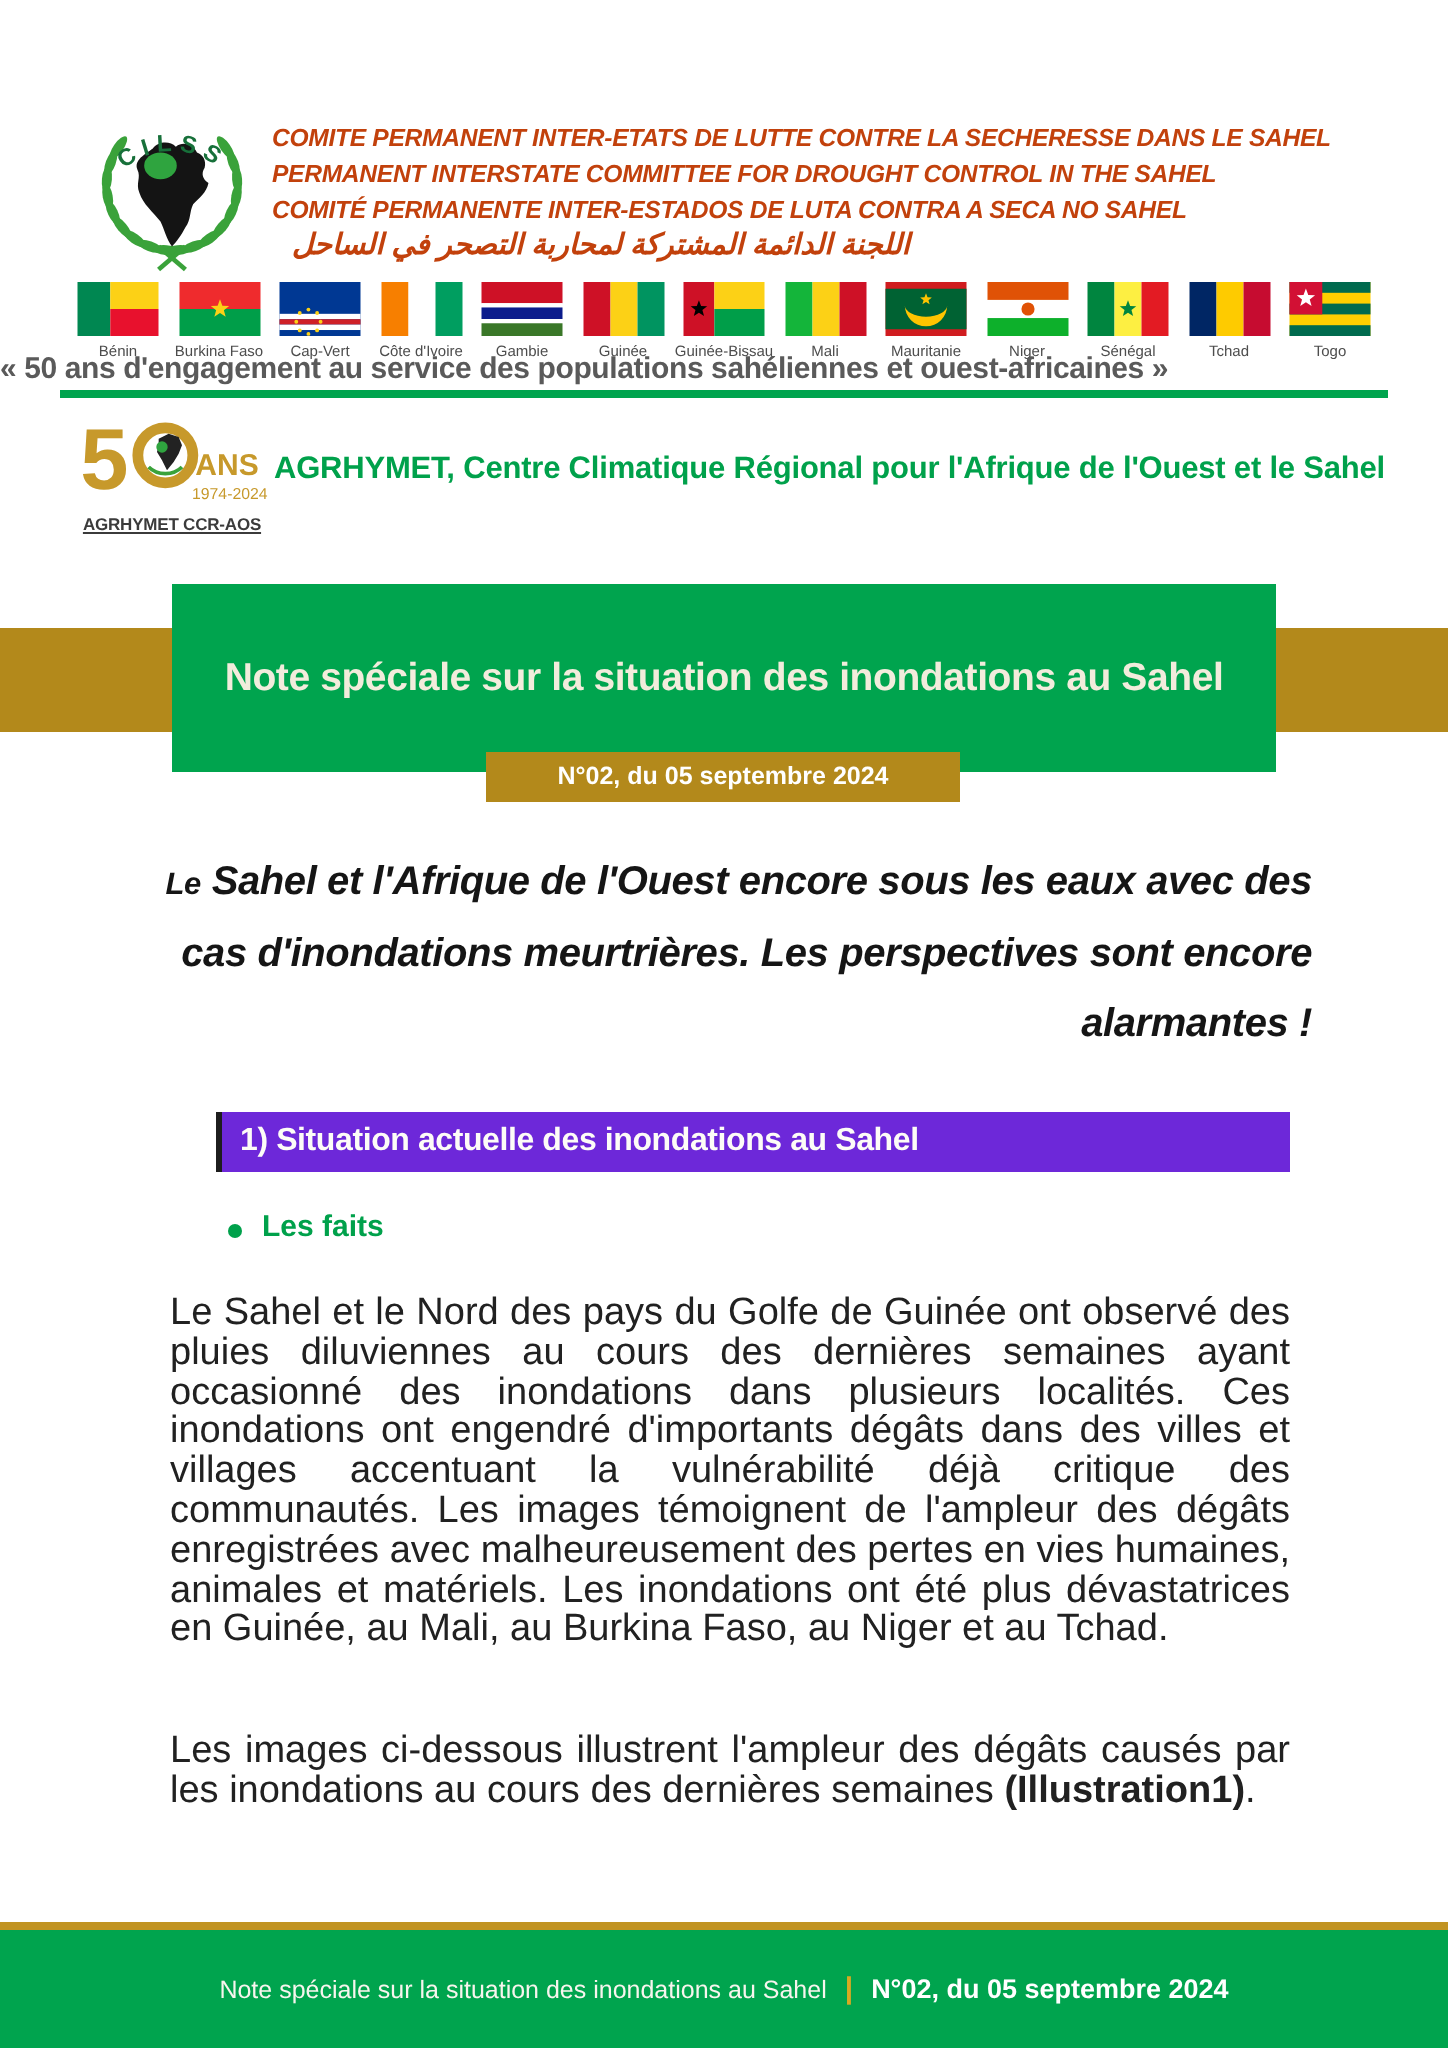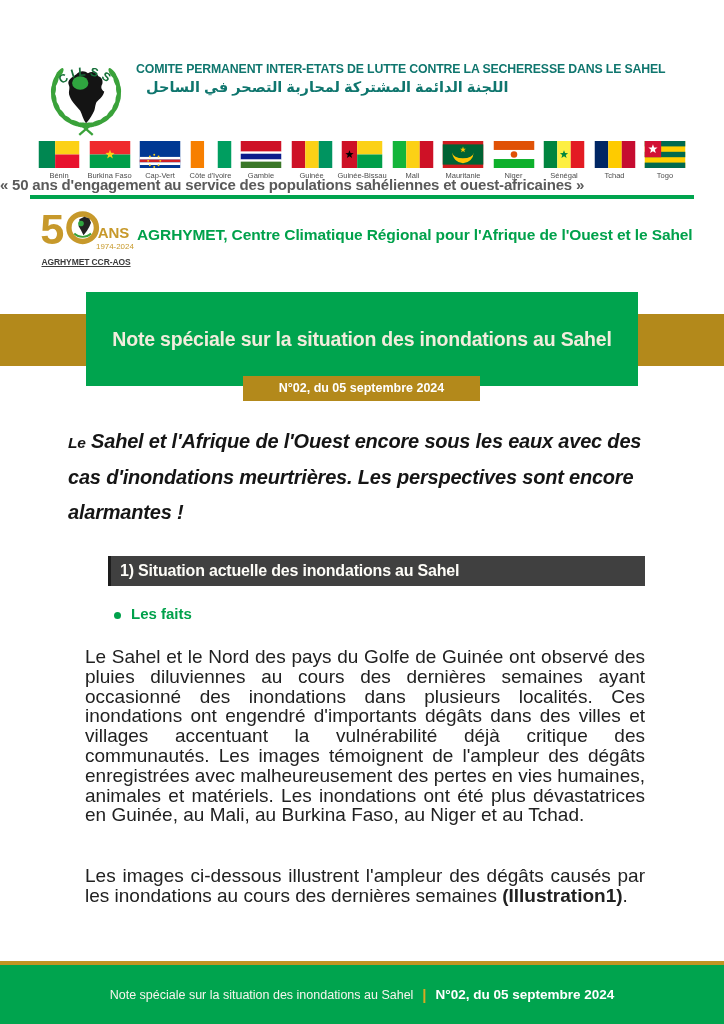--- a/index.html
+++ b/index.html
@@ -4,21 +4,21 @@
 <title>Note spéciale inondations</title>
 <style>
   html,body{margin:0;padding:0;background:#ffffff;}
   .page{
     position:relative;width:724px;height:1024px;background:#ffffff;overflow:hidden;
     font-family:"Liberation Sans","DejaVu Sans",sans-serif;
   }
   
   .cilss-logo{position:absolute;left:38px;top:46px;width:96px;height:94px;}
   .org-lines{position:absolute;left:136px;top:60px;width:560px;}
-  .org-line{color:#0f766e;font-weight:bold;font-size:12.3px;line-height:18px;white-space:nowrap;letter-spacing:-0.15px;}
+  .org-line{color:#c2410c;font-weight:bold;font-size:12.3px;line-height:18px;white-space:nowrap;letter-spacing:-0.15px;font-style:italic;}
   .org-line.arabic{font-size:14.5px;line-height:19px;direction:rtl;text-align:left;width:max-content;padding-left:10px;}
   
   .flags-row{position:absolute;left:36px;top:141px;width:652px;display:flex;justify-content:space-between;}
   .flag-item{display:flex;flex-direction:column;align-items:center;width:46px;}
   .flag-svg{width:42px;height:27px;display:block;}
   .flag-label{font-size:7.5px;color:#4d4d4d;margin-top:3px;white-space:nowrap;}
   .tagline{position:absolute;left:0;right:0;top:176px;text-align:left;color:#5A5A5A;font-weight:700;font-size:15px;letter-spacing:-0.2px;}
   .green-rule{position:absolute;left:30px;top:195px;width:664px;height:4px;background:#00A44E;}
   
   .anniv{position:absolute;left:36px;top:206px;width:100px;text-align:center;}
@@ -27,24 +27,24 @@
   .agrhymet-line{position:absolute;left:137px;top:226px;width:560px;color:#00A14B;font-weight:bold;font-size:15.5px;letter-spacing:-0.1px;}
   .agrhymet-line .desc{}
   
   .gold-band{position:absolute;top:314px;height:52px;background:#B3891B;}
   .gold-band.left{left:0;width:86px;}
   .gold-band.right{left:638px;width:86px;}
   .banner-green{position:absolute;left:86px;top:292px;width:552px;height:94px;background:#00A44E;display:flex;align-items:center;justify-content:center;}
   .banner-title{color:#F2ECDC;font-weight:bold;font-size:19.5px;letter-spacing:-0.2px;text-align:center;}
   .banner-issue{position:absolute;left:243px;top:376px;width:237px;height:25px;background:#B3891B;color:#ffffff;font-weight:bold;font-size:12.5px;text-align:center;line-height:25px;}
   
-  .headline{position:absolute;left:68px;top:424px;width:588px;text-align:left;font-style:italic;font-weight:bold;font-size:20px;line-height:35px;color:#151515;letter-spacing:-0.2px;}
+  .headline{position:absolute;left:68px;top:424px;width:588px;text-align:right;font-style:italic;font-weight:bold;font-size:20px;line-height:35px;color:#151515;letter-spacing:-0.2px;}
   .headline .lead{font-size:15.5px;}
   
-  .sec-heading{position:absolute;left:108px;top:556px;width:537px;height:30px;background:#404040;border-left:3px solid #1d1d1d;box-sizing:border-box;color:#FDFCF7;font-weight:bold;font-size:16px;line-height:30px;padding-left:9px;letter-spacing:-0.2px;}
+  .sec-heading{position:absolute;left:108px;top:556px;width:537px;height:30px;background:#6d28d9;border-left:3px solid #1d1d1d;box-sizing:border-box;color:#FDFCF7;font-weight:bold;font-size:16px;line-height:30px;padding-left:9px;letter-spacing:-0.2px;}
   .bullet-dot{position:absolute;left:114px;top:612px;width:7px;height:7px;border-radius:50%;background:#00A14B;}
   .bullet-text{position:absolute;left:131px;top:605px;color:#00A14B;font-weight:bold;font-size:15px;}
   .body-para{position:absolute;left:85px;width:560px;font-size:19px;line-height:19.8px;text-align:justify;color:#212121;}
   .para1{top:647px;}
   .para2{top:838px;margin-top:28px;}
   
   .footer-gold-rule{position:absolute;left:0;top:961px;width:724px;height:4px;background:#C19423;}
   .footer-bar{position:absolute;left:0;top:965px;width:724px;height:59px;background:#00A44E;display:flex;align-items:center;justify-content:center;gap:9px;}
   .footer-title{color:#F7F5EE;font-size:12.5px;}
   .footer-sep{color:#D9A921;font-size:15px;font-weight:bold;}
@@ -83,20 +83,22 @@
     <line x1="57" y1="91" x2="43" y2="79" stroke="#3aa23a" stroke-width="2.4"></line>
     <path fill="#141414" d="M40,28 C43,24 49,24 52,27 C56,24 61,26 63,30 C66,31 68,34 67,38 C65,41 66,44 69,46 C68,51 64,54 61,57 C59,61 60,65 57,69 C55,73 52,77 50,79 C47,75 46,70 44,66 C40,61 35,57 33,51 C31,46 34,43 32,39 C30,34 36,31 40,28 Z"></path>
     <ellipse cx="44" cy="37" rx="8.5" ry="7" fill="#2FA43F"></ellipse>
     <text font-size="12.5" font-weight="bold" fill="#17703a" letter-spacing="3.5">
       <textPath href="#cilssArc" startOffset="50%" text-anchor="middle">CILSS</textPath>
     </text>
   </svg>
 
   <div class="org-lines">
     <div class="org-line">COMITE PERMANENT INTER-ETATS DE LUTTE CONTRE LA SECHERESSE DANS LE SAHEL</div>
+    <div class="org-line">PERMANENT INTERSTATE COMMITTEE FOR DROUGHT CONTROL IN THE SAHEL</div>
+    <div class="org-line">COMITÉ PERMANENTE INTER-ESTADOS DE LUTA CONTRA A SECA NO SAHEL</div>
     <div class="org-line arabic">اللجنة الدائمة المشتركة لمحاربة التصحر في الساحل</div>
   </div>
 
   <div class="flags-row">
       <div class="flag-item">
         <svg class="flag-svg" viewBox="0 0 42 28">
           <rect width="17" height="28" fill="#008751"></rect>
           <rect x="17" width="25" height="14" fill="#FCD116"></rect>
           <rect x="17" y="14" width="25" height="14" fill="#E8112D"></rect>
         </svg>

